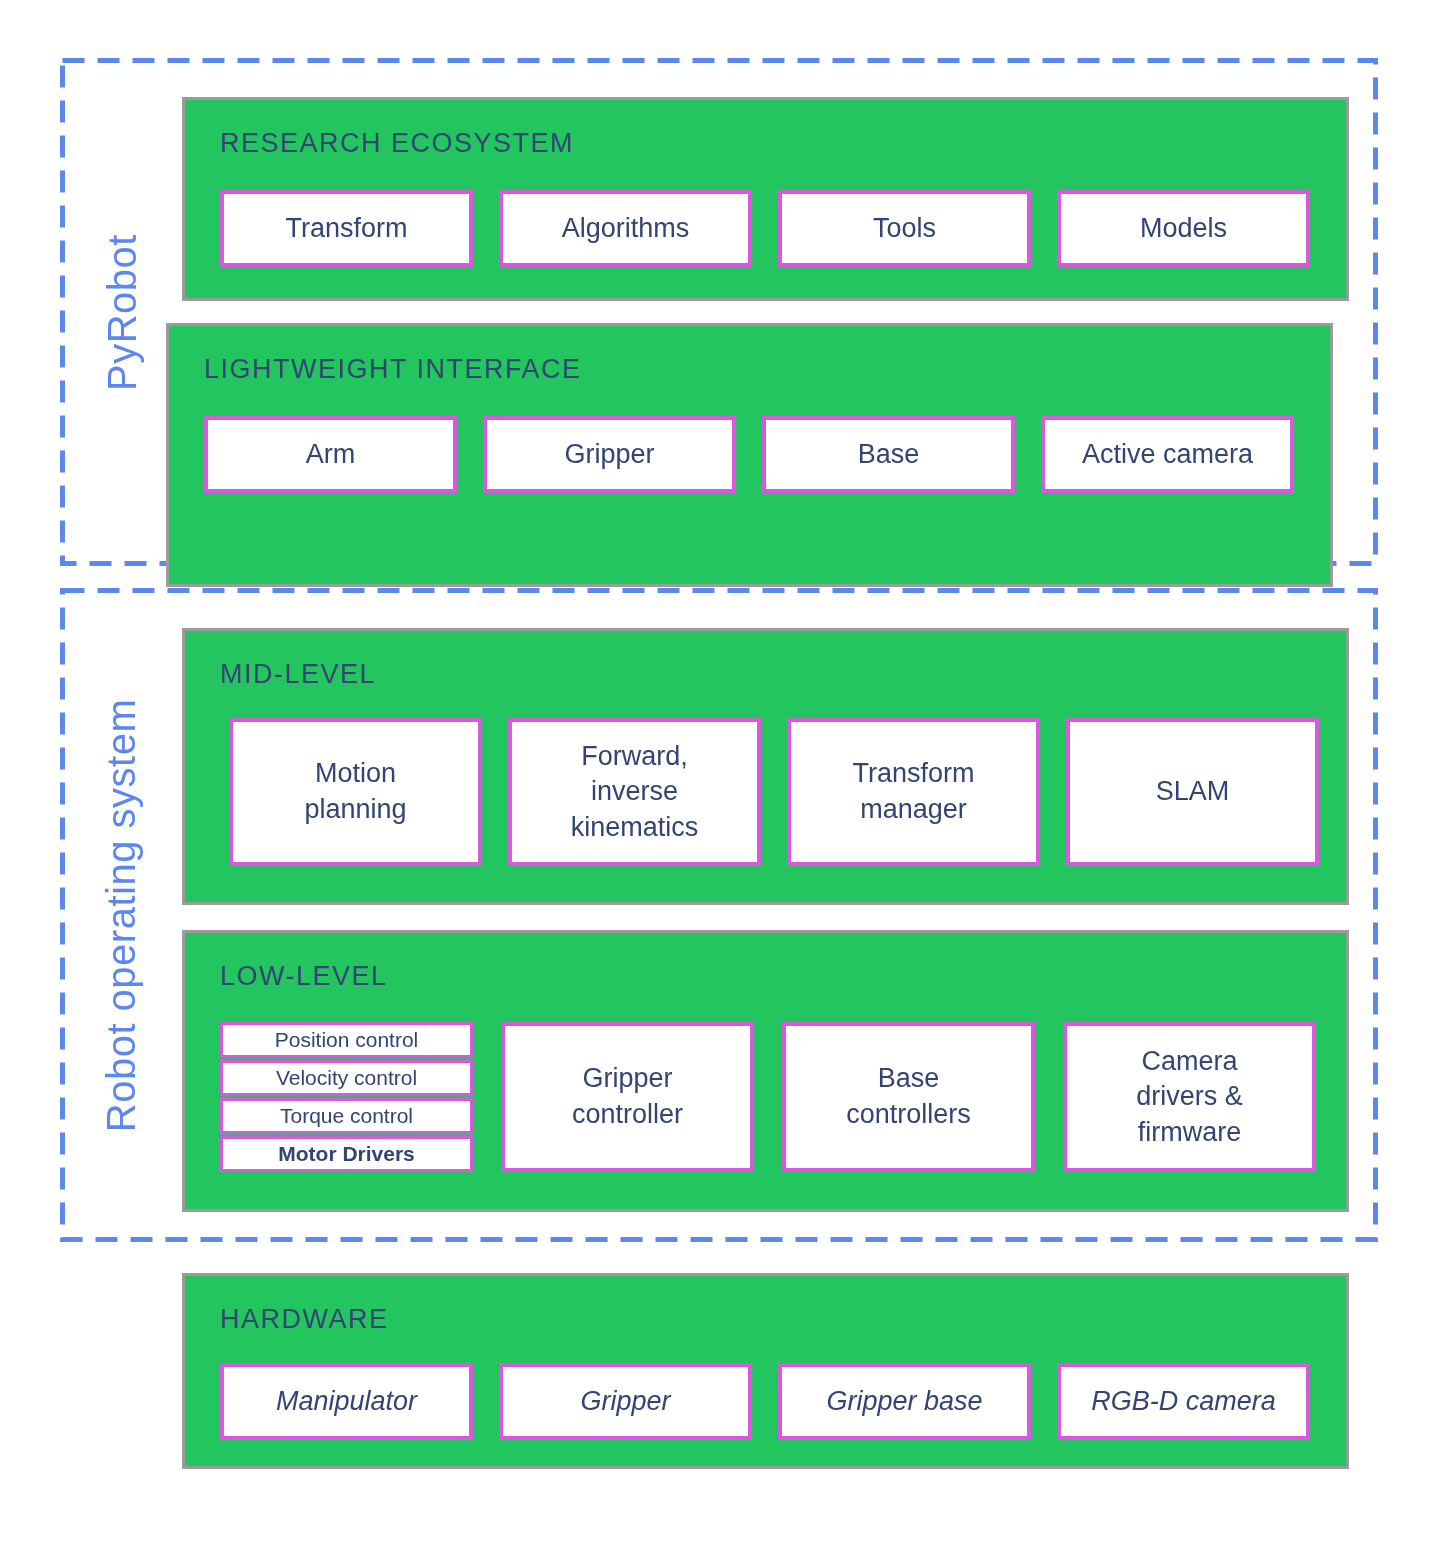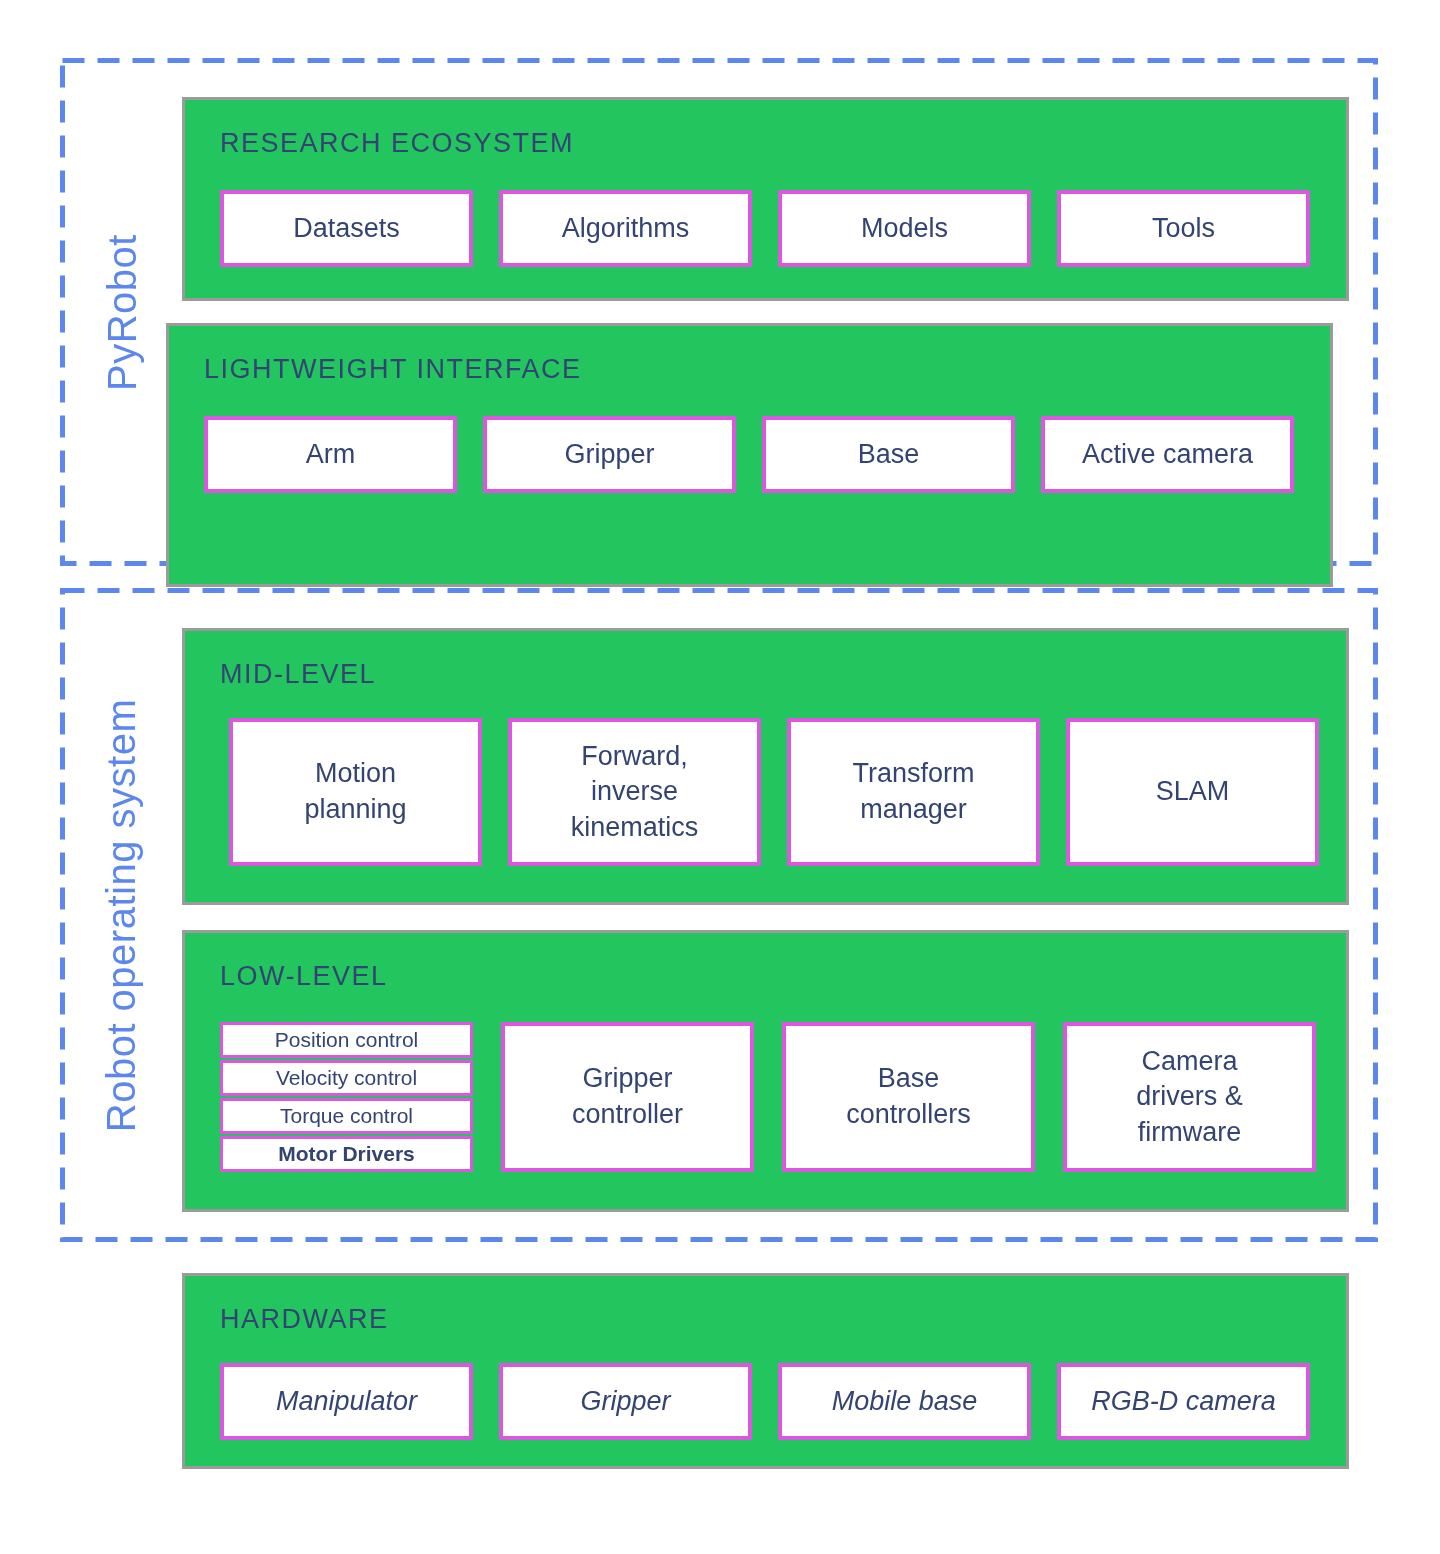--- a/index.html
+++ b/index.html
@@ -114,30 +114,30 @@
       <rect class="dash-rect" x="2.5" y="2.5" width="1313" height="503" stroke-dasharray="22 13"></rect>
     </svg>
     <div class="vlabel-wrap">
       <div class="vlabel">PyRobot</div>
     </div>
 
     <section class="panel panel--research">
       <h2 class="panel-title">RESEARCH ECOSYSTEM</h2>
       <div class="row row--sm">
         <div class="cell">
-          <span class="one-line">Datasets</span>
+          <span class="one-line">Transform</span>
         </div>
         <div class="cell">
           <span class="one-line">Algorithms</span>
         </div>
         <div class="cell">
+          <span class="one-line">Tools</span>
+        </div>
+        <div class="cell">
           <span class="one-line">Models</span>
-        </div>
-        <div class="cell">
-          <span class="one-line">Tools</span>
         </div>
       </div>
     </section>
 
     <section class="panel panel--lightweight">
       <h2 class="panel-title">LIGHTWEIGHT INTERFACE</h2>
       <div class="row row--sm">
         <div class="cell">
           <span class="one-line">Arm</span>
         </div>
@@ -213,21 +213,21 @@
   <section class="panel panel--hardware">
     <h2 class="panel-title">HARDWARE</h2>
     <div class="row row--sm">
       <div class="cell">
         <span class="one-line">Manipulator</span>
       </div>
       <div class="cell">
         <span class="one-line">Gripper</span>
       </div>
       <div class="cell">
-        <span class="one-line">Mobile base</span>
+        <span class="one-line">Gripper base</span>
       </div>
       <div class="cell">
         <span class="one-line">RGB-D camera</span>
       </div>
     </div>
   </section>
 
 </div>
 
 </body></html>

